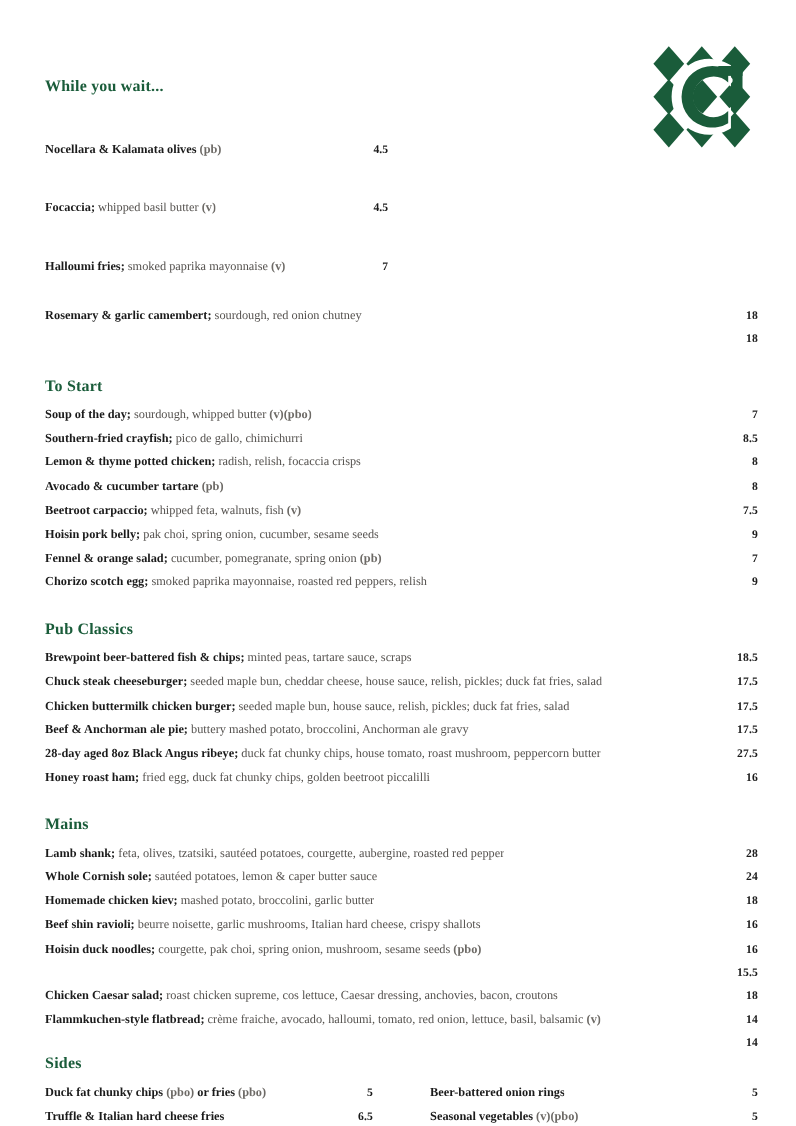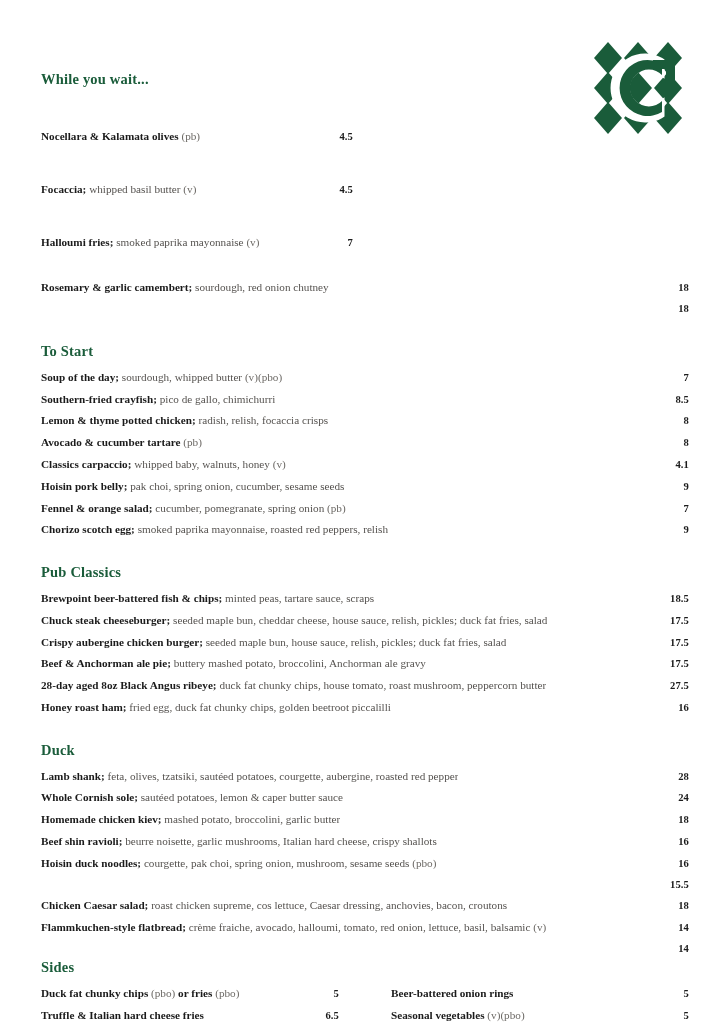--- a/index.html
+++ b/index.html
@@ -62,21 +62,21 @@
   .item .price {
     flex: 0 0 auto;
     font-weight: bold;
     text-align: right;
     font-size: 10.6px;
     letter-spacing: 0.1px;
   }
 
   .name { font-weight: bold; }
   .detail { font-weight: normal; color: #55524f; }
-  .tag { font-weight: normal; color: #6d6a66; }
+  .tag { font-weight: bold; color: #6d6a66; }
 
   
   .section.full .item .price { width: 46px; }
 
   
   .section.narrow .items { width: 312px; }
   .section.narrow .item .price { width: 40px; margin-top: 32px; }
 
   
   .sides-cols { display: flex; gap: 0; align-items: center; }
@@ -169,23 +169,23 @@
               <span class="desc"><span class="name">Lemon &amp; thyme potted chicken;</span> <span class="detail">radish, relish, focaccia crisps</span></span>
               <span class="spacer"></span>
               <span class="price">8</span>
             </div>
             <div class="item">
               <span class="desc"><span class="name">Avocado &amp; cucumber tartare</span> <span class="tag">(pb)</span></span>
               <span class="spacer"></span>
               <span class="price">8</span>
             </div>
             <div class="item">
-              <span class="desc"><span class="name">Classics carpaccio;</span> <span class="detail">whipped baby, walnuts, honey</span> <span class="tag">(v)</span></span>
-              <span class="spacer"></span>
-              <span class="price">4.1</span>
+              <span class="desc"><span class="name">Beetroot carpaccio;</span> <span class="detail">whipped feta, walnuts, fish</span> <span class="tag">(v)</span></span>
+              <span class="spacer"></span>
+              <span class="price">7.5</span>
             </div>
             <div class="item">
               <span class="desc"><span class="name">Hoisin pork belly;</span> <span class="detail">pak choi, spring onion, cucumber, sesame seeds</span></span>
               <span class="spacer"></span>
               <span class="price">9</span>
             </div>
             <div class="item">
               <span class="desc"><span class="name">Fennel &amp; orange salad;</span> <span class="detail">cucumber, pomegranate, spring onion</span> <span class="tag">(pb)</span></span>
               <span class="spacer"></span>
               <span class="price">7</span>
@@ -204,21 +204,21 @@
               <span class="desc"><span class="name">Brewpoint beer-battered fish &amp; chips;</span> <span class="detail">minted peas, tartare sauce, scraps</span></span>
               <span class="spacer"></span>
               <span class="price">18.5</span>
             </div>
             <div class="item">
               <span class="desc"><span class="name">Chuck steak cheeseburger;</span> <span class="detail">seeded maple bun, cheddar cheese, house sauce, relish, pickles; duck fat fries, salad</span></span>
               <span class="spacer"></span>
               <span class="price">17.5</span>
             </div>
             <div class="item">
-              <span class="desc"><span class="name">Crispy aubergine chicken burger;</span> <span class="detail">seeded maple bun, house sauce, relish, pickles; duck fat fries, salad</span></span>
+              <span class="desc"><span class="name">Chicken buttermilk chicken burger;</span> <span class="detail">seeded maple bun, house sauce, relish, pickles; duck fat fries, salad</span></span>
               <span class="spacer"></span>
               <span class="price">17.5</span>
             </div>
             <div class="item">
               <span class="desc"><span class="name">Beef &amp; Anchorman ale pie;</span> <span class="detail">buttery mashed potato, broccolini, Anchorman ale gravy</span></span>
               <span class="spacer"></span>
               <span class="price">17.5</span>
             </div>
             <div class="item">
               <span class="desc"><span class="name">28-day aged 8oz Black Angus ribeye;</span> <span class="detail">duck fat chunky chips, house tomato, roast mushroom, peppercorn butter</span></span>
@@ -226,21 +226,21 @@
               <span class="price">27.5</span>
             </div>
             <div class="item">
               <span class="desc"><span class="name">Honey roast ham;</span> <span class="detail">fried egg, duck fat chunky chips, golden beetroot piccalilli</span></span>
               <span class="spacer"></span>
               <span class="price">16</span>
             </div>
           </div>
         </div>
         <div class="section full">
-          <div class="section-title">Duck</div>
+          <div class="section-title">Mains</div>
           <div class="items">
             <div class="item">
               <span class="desc"><span class="name">Lamb shank;</span> <span class="detail">feta, olives, tzatsiki, sautéed potatoes, courgette, aubergine, roasted red pepper</span></span>
               <span class="spacer"></span>
               <span class="price">28</span>
             </div>
             <div class="item">
               <span class="desc"><span class="name">Whole Cornish sole;</span> <span class="detail">sautéed potatoes, lemon &amp; caper butter sauce</span></span>
               <span class="spacer"></span>
               <span class="price">24</span>

